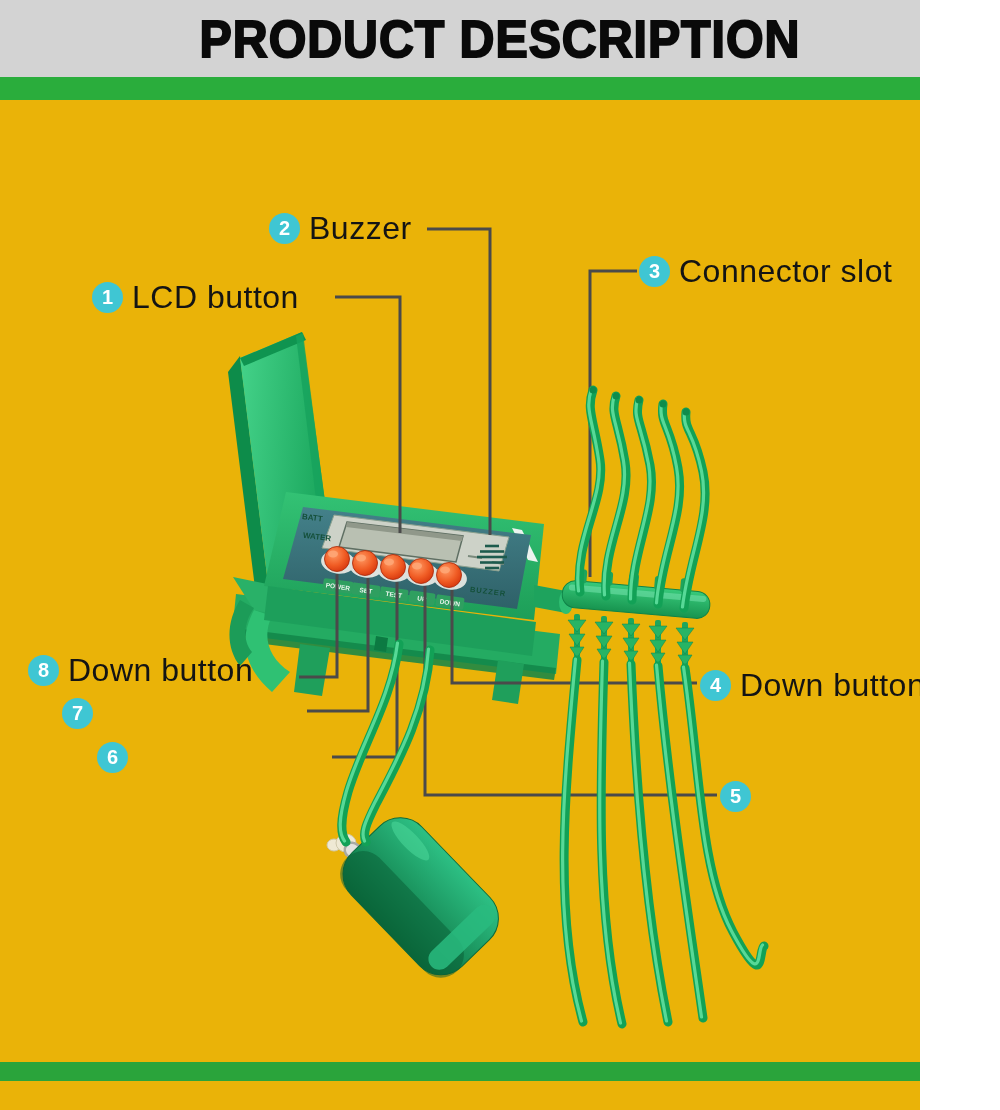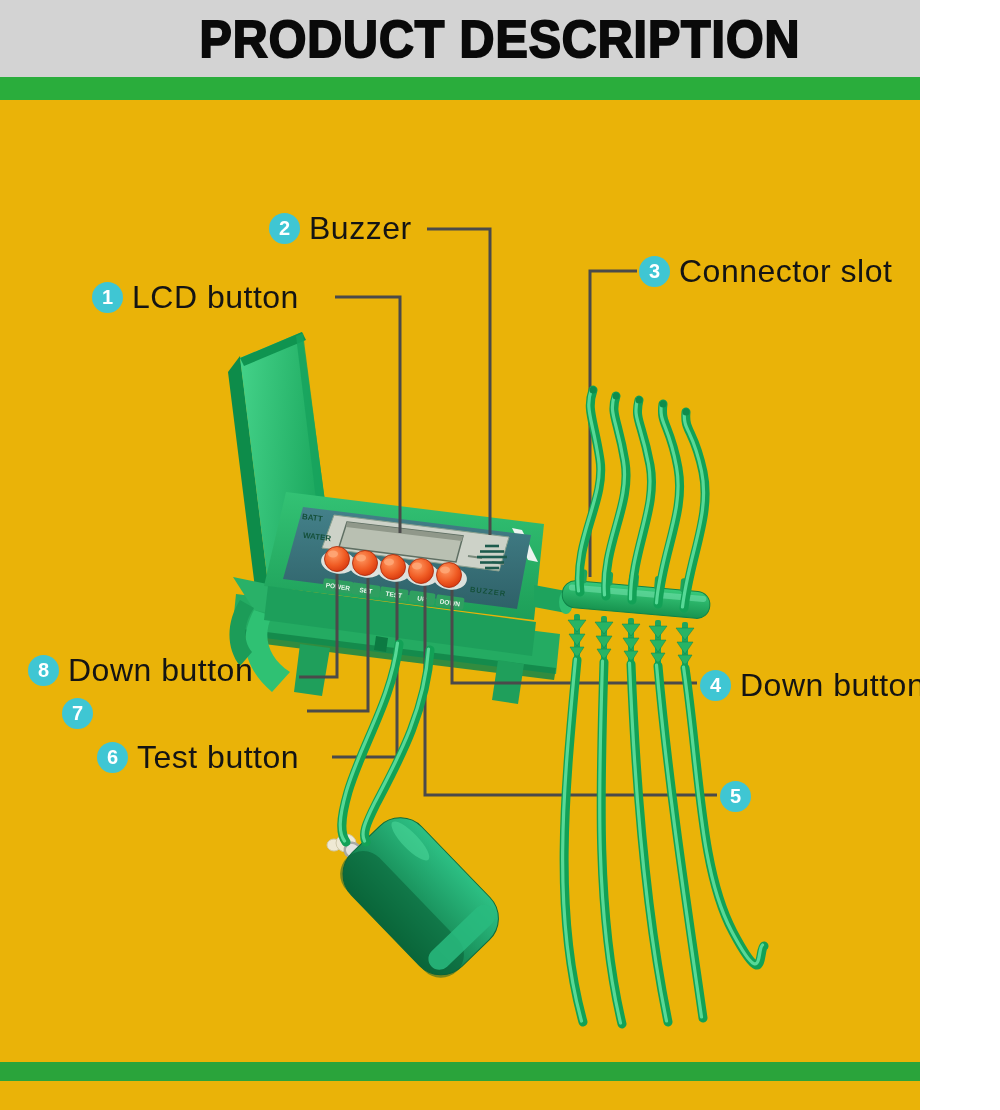--- a/index.html
+++ b/index.html
@@ -295,21 +295,20 @@
   </div>
   <div class="callout c4">
     <span class="badge">4</span>
     <span class="callout-text">Down button</span>
   </div>
   <div class="callout c5">
     <span class="badge">5</span>
   </div>
   <div class="callout c6">
     <span class="badge">6</span>
-    <span class="callout-text">Test button</span>
   </div>
   <div class="callout c7">
     <span class="badge">7</span>
   </div>
   <div class="callout c8">
     <span class="badge">8</span>
     <span class="callout-text">Down button</span>
   </div>
 
 </div>

